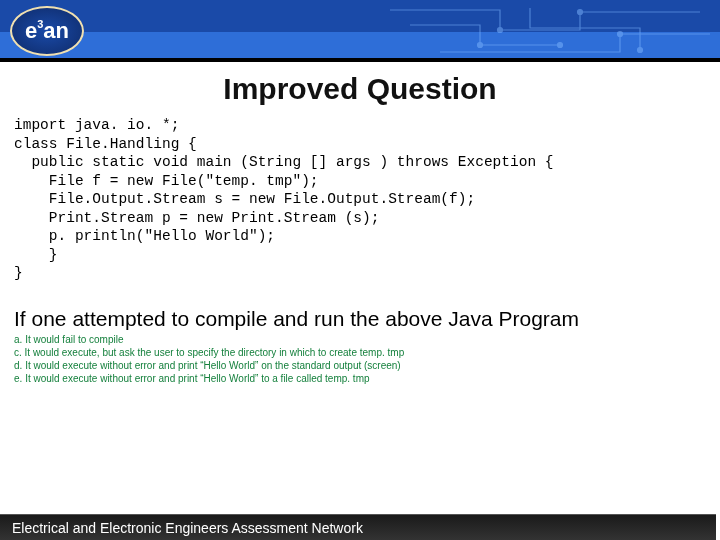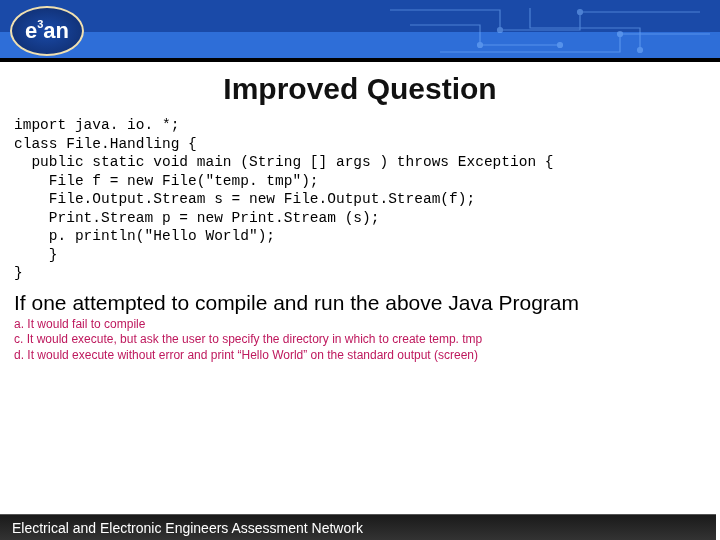--- a/index.html
+++ b/index.html
@@ -35,29 +35,29 @@
     color: #111;
     margin-bottom: 10px;
     text-align: center;
   }
   .code {
     font-family: "Courier New", monospace;
     font-size: 14.5px;
     line-height: 1.28;
     color: #000;
     white-space: pre;
-    margin-bottom: 6px;
+    margin-bottom: 22px;
   }
   .question-text {
     font-family: Verdana, Arial, sans-serif;
     font-size: 21px;
     line-height: 1.32;
     color: #000;
   }
-  .option { font-family: Verdana, Arial, sans-serif; font-size: 12px; line-height: 1.32; color: #be185d; }
+  .option { font-family: Verdana, Arial, sans-serif; font-size: 10px; line-height: 1.32; color: #15803d; }
   .footer {
     position: absolute; bottom: 0; left: 0; right: 4px;
     height: 26px;
     background: linear-gradient(to bottom, #1a1a1a, #333);
     border-top: 1px solid #555;
     color: #fff;
     font-family: Arial, sans-serif;
     font-size: 14px;
     padding-left: 12px;
     display: flex; align-items: center;
@@ -101,17 +101,18 @@
 <span>    Print.Stream p = new Print.Stream (s);</span>
 <span>    p. println("Hello World");</span>
 <span>    }</span>
 <span>}</span></div>
 
   <div class="question-text">If one attempted to compile and run the above Java Program</div>
 
   <div class="option"><span>a.</span> <span>It would fail to compile</span></div>
   <div class="option"><span>c.</span> <span>It would execute, but ask the user to specify the directory in which to create temp. tmp</span></div>
   <div class="option"><span>d.</span> <span>It would execute without error and print “Hello World” on the standard output (screen)</span></div>
+  <div class="option"><span>e.</span> <span>It would execute without error and print “Hello World” to a file called temp. tmp</span></div>
 </div>
 
 <div class="footer">
   <span>Electrical and Electronic Engineers Assessment Network</span>
 </div>
 
 </body></html>

